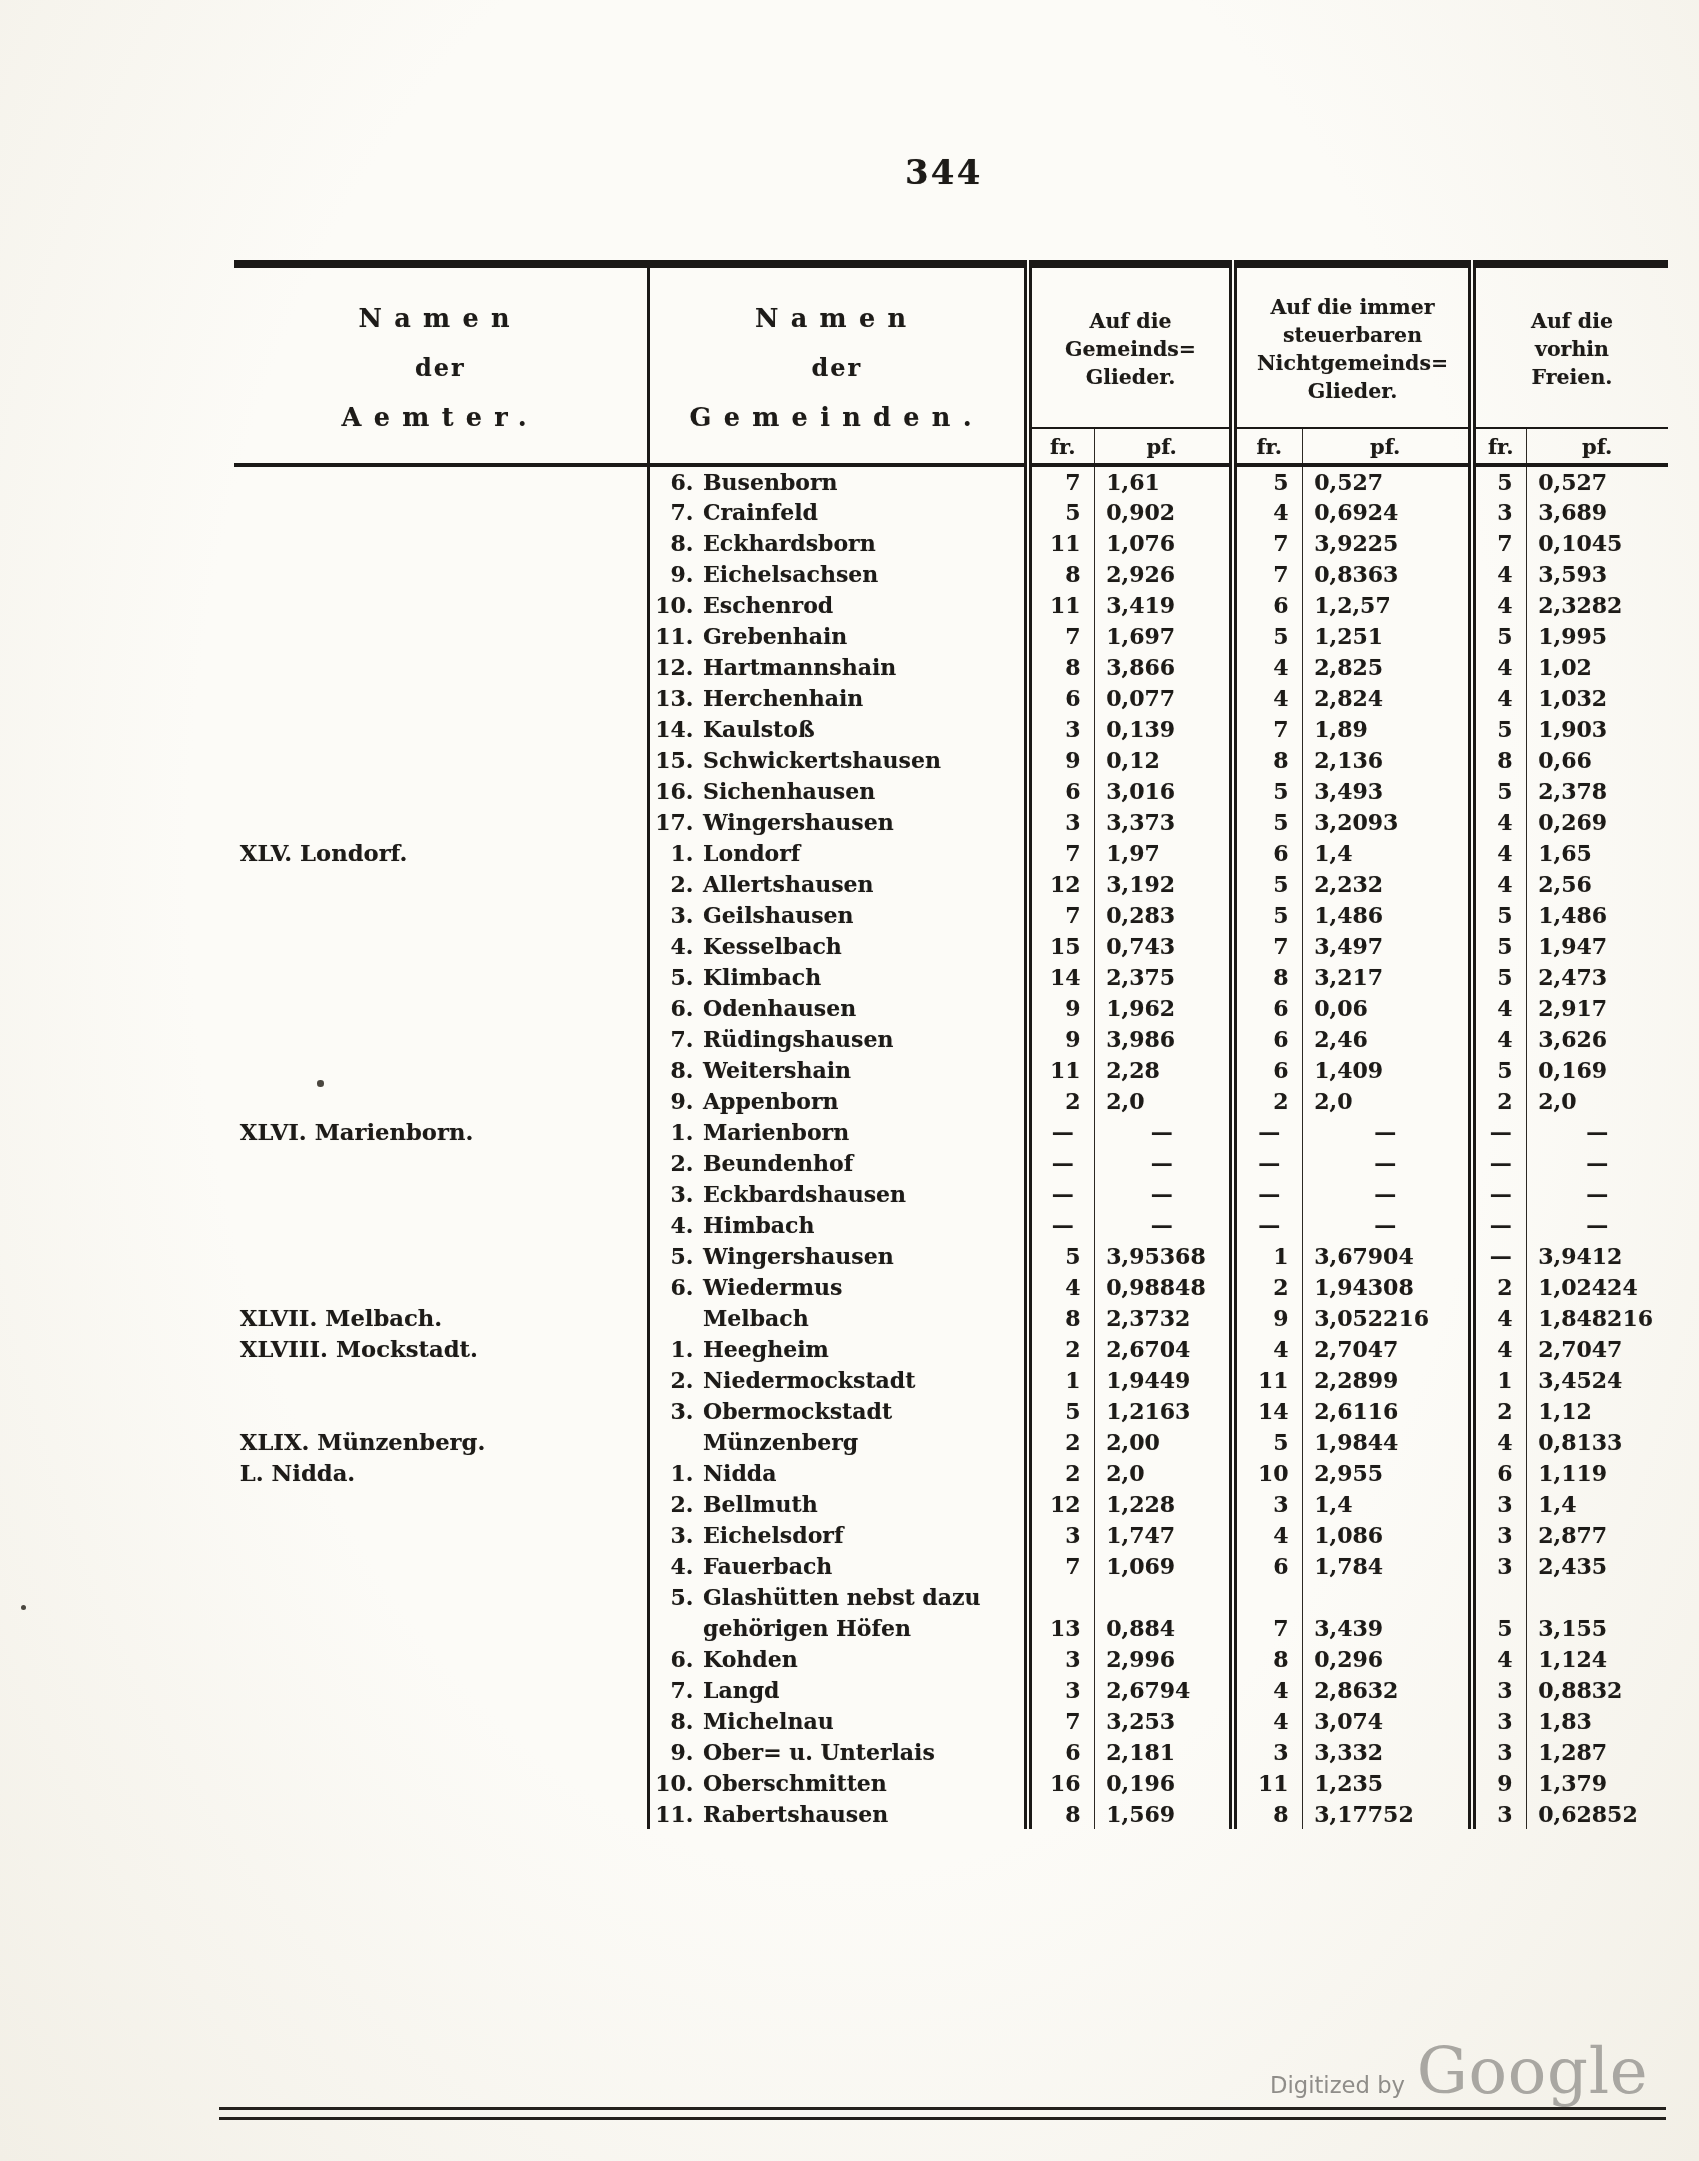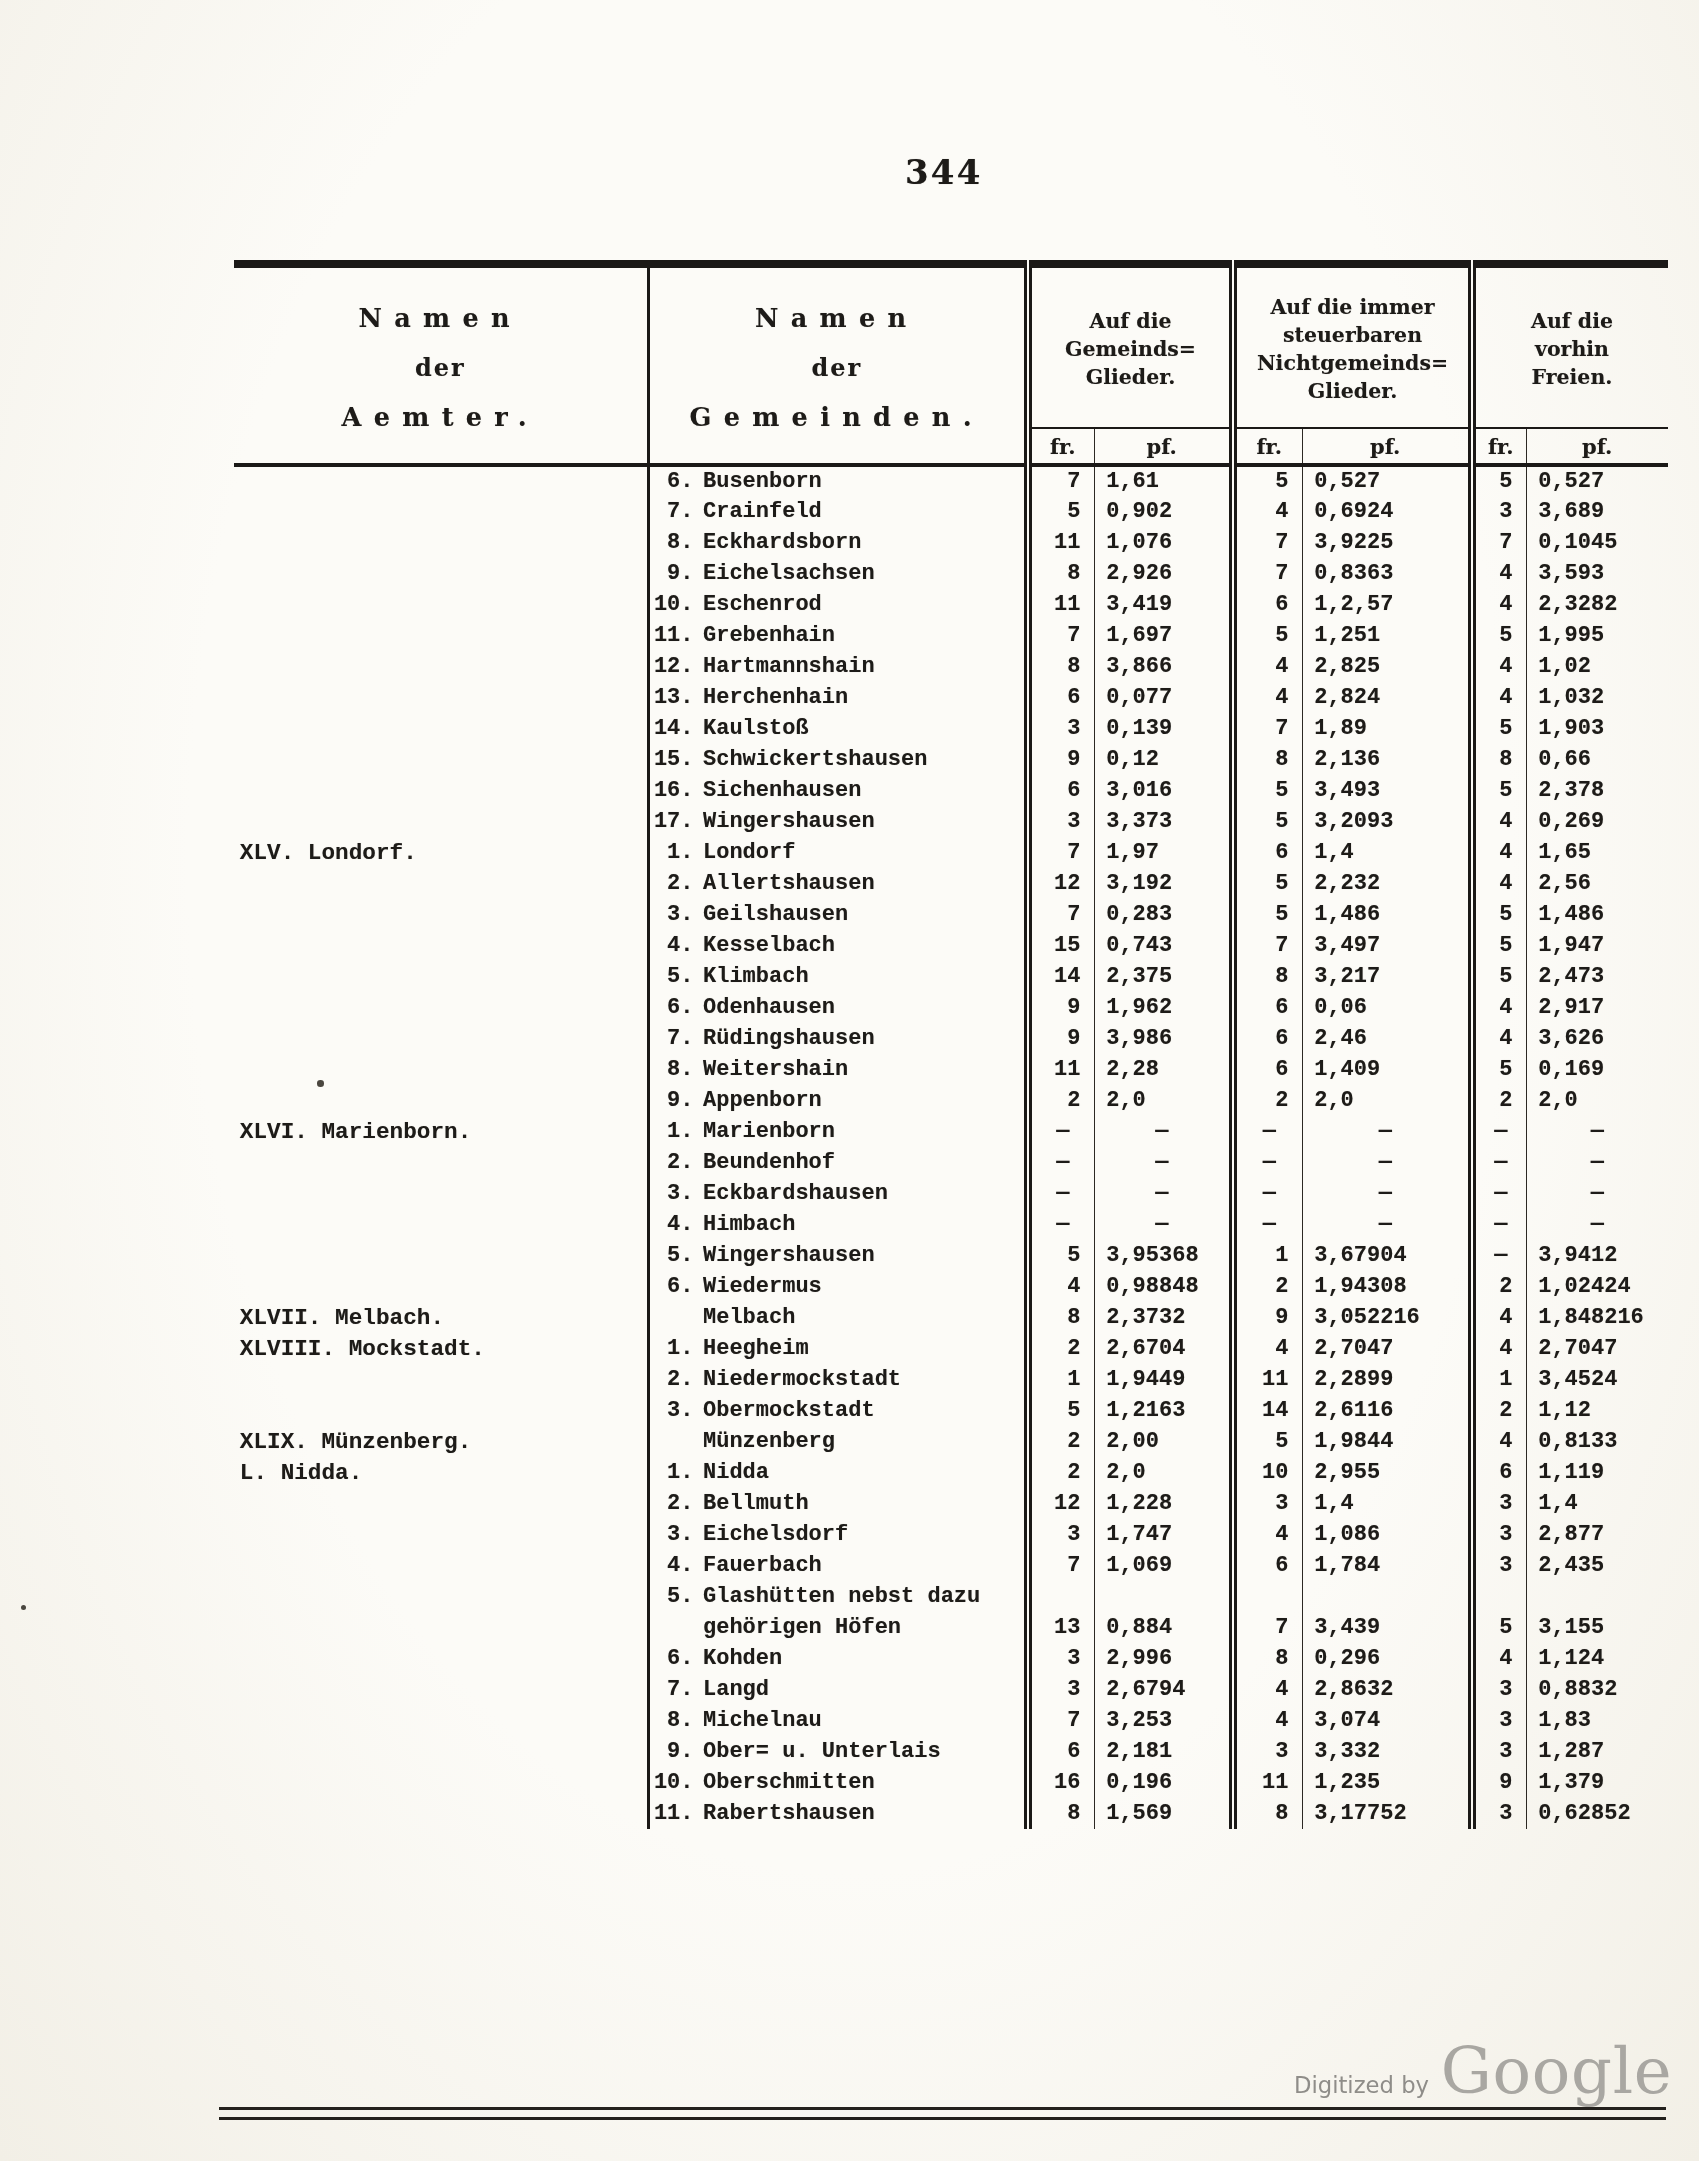--- a/index.html
+++ b/index.html
@@ -38,34 +38,34 @@
     border-bottom: 4.4px solid #1b1917;
   }
   .h-amt .sp, .h-gem .sp { font-size: 25.6px; letter-spacing: 0.48em; }
   .h-amt .der, .h-gem .der { font-size: 24px; letter-spacing: 0.08em; margin: 20px 0; }
   .h-group { height: 164px; font-size: 20.5px; line-height: 28px; vertical-align: middle; padding-top: 2.9px; }
   .sh {
     height: 37px; font-size: 21px; text-align: center;
     border-top: 2.2px solid #1b1917;
     border-bottom: 4.4px solid #1b1917;
   }
-  tbody tr { height: 31px; font-family: Liberation Mono, monospace; }
+  tbody tr { height: 31px; }
   tbody td { font-size: 22px; vertical-align: middle; }
   td.amt { font-size: 22.7px; padding-left: 5.8px; text-align: left; margin-left: 34px; }
   td.gem { text-align: left; }
   .gem .num { display: inline-block; width: 44px; text-align: right; }
   .gem .nm  { margin-left: 9.5px; }
   td.fr { text-align: right; padding-right: 13px; }
   td.pf { text-align: left;  padding-left: 11.7px; }
   td.val.dash { text-align: center; padding: 0; }
   
   .rule-a, .rule-b { position: absolute; left: 219px; width: 1447px; height: 2.9px; background: #24211d; }
   .rule-a { top: 2107px; }
   .rule-b { top: 2117px; }
-  .watermark { position: absolute; left: 1270px; top: 2034px; display: flex; align-items: baseline; gap: 11.7px; margin-left: 24px; }
+  .watermark { position: absolute; left: 1270px; top: 2034px; display: flex; align-items: baseline; gap: 11.7px; }
   .wm-prefix { font-size: 22.7px; color: #8f8d89; font-family: "DejaVu Sans", "Liberation Sans", sans-serif; }
   .wm-brand  { font-size: 64px; color: #a9a7a2; letter-spacing: 0.7px; }
   
   .speck { position: absolute; background: #4a463f; border-radius: 50%; }
   .speck-1 { left: 317px; top: 1080px; width: 6.6px; height: 6.6px; }
   .speck-2 { left: 20.5px;  top: 1605px; width: 5.1px; height: 5.1px; }
 </style>
 </head>
 <body>
 

